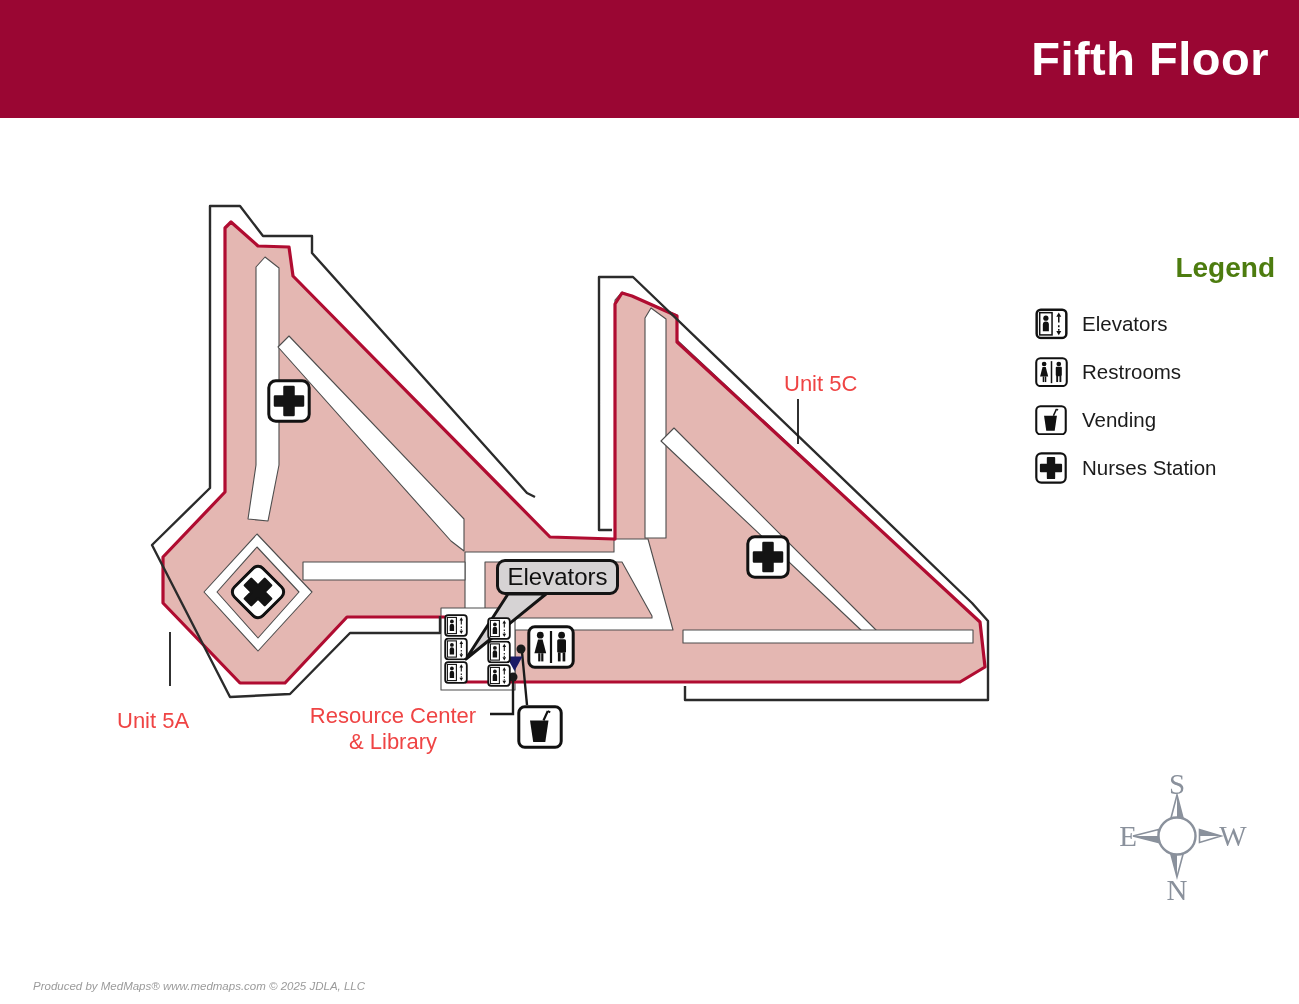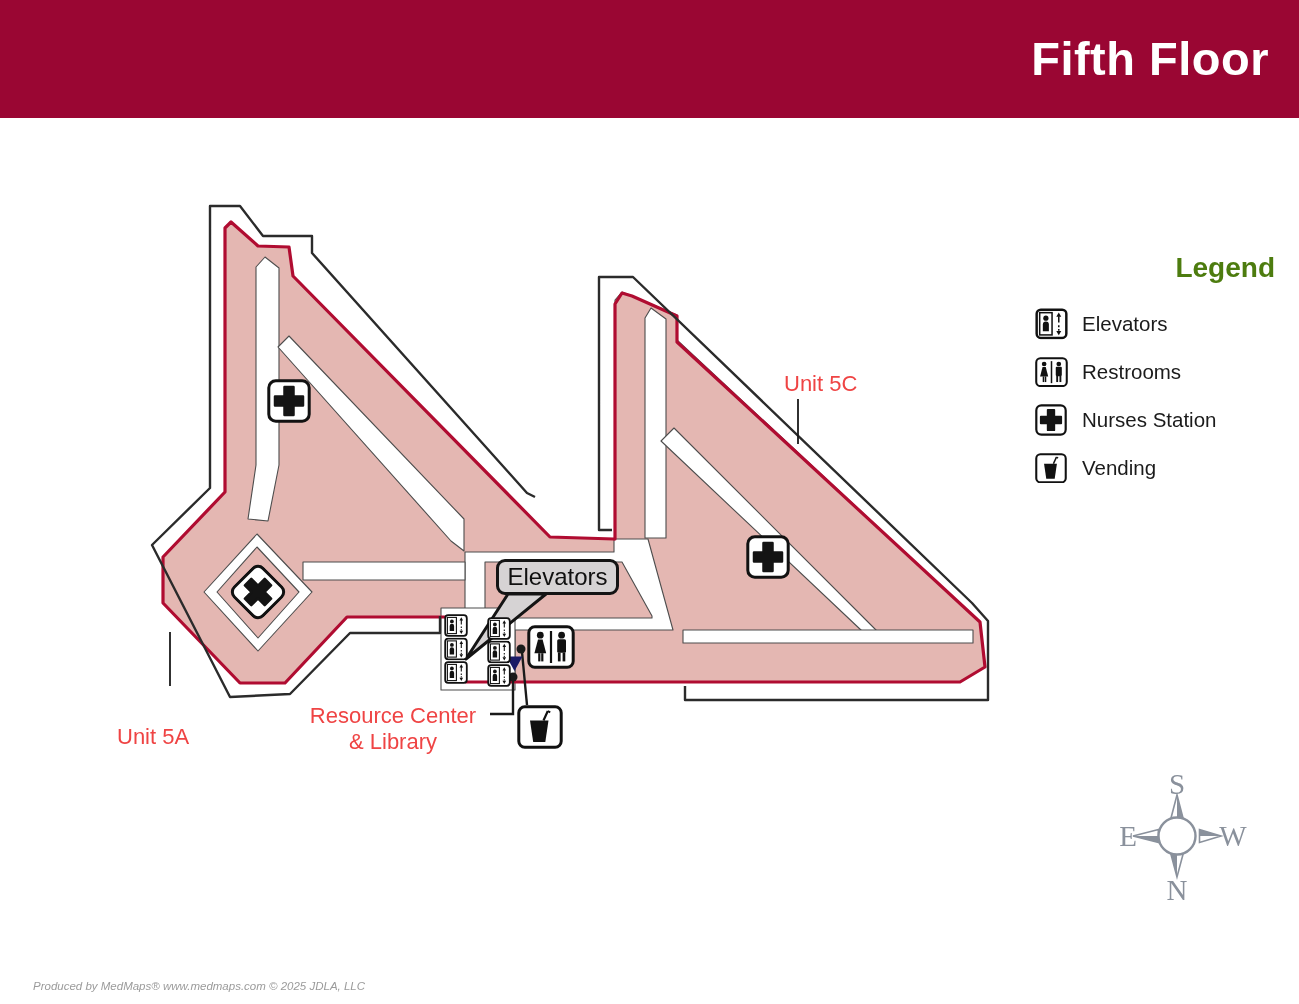--- a/index.html
+++ b/index.html
@@ -7,21 +7,21 @@
         font-family:"Liberation Sans",sans-serif;}
   
   #header{position:absolute;left:0;top:0;width:1299px;height:118px;background:#9A0633;}
   #header h1{margin:0;padding:0 30px 0 17px;height:118px;line-height:118px;text-align:right;
              color:#fff;font-size:47px;font-weight:bold;letter-spacing:.5px;}
   
   #mapsvg{position:absolute;left:0;top:0;width:1299px;height:1004px;}
   
   .maplabel{position:absolute;color:#ef4444;font-size:22px;line-height:26px;white-space:nowrap;}
   #lbl-unit5c{left:784px;top:371px;}
-  #lbl-unit5a{left:117px;top:724px;}
+  #lbl-unit5a{left:117px;top:708px;}
   #lbl-resource{left:299px;top:703px;width:188px;text-align:center;white-space:normal;}
   
   #callout{position:absolute;left:496px;top:559px;width:117px;height:30px;
            background:#D6D3D4;border:3.5px solid #141414;border-radius:9px;
            text-align:center;font-size:24px;line-height:30px;color:#101010;}
   
   #legend{position:absolute;left:1035px;top:252px;width:240px;}
   #legend .ltitle{color:#4d7c0f;font-size:28px;font-weight:bold;margin:0 0 16px 2px;text-align:right;}
   .lrow{display:flex;align-items:center;height:48px;}
   .lrow .licon{width:34px;display:flex;justify-content:flex-start;}
@@ -167,33 +167,33 @@
     <div class="lrow">
       <span class="licon">
         <svg width="33" height="30.3" viewBox="0 0 48 44">
             <use href="#sym-restroom"></use>
           </svg>
       </span>
       <span class="llabel">Restrooms</span>
     </div>
     <div class="lrow">
       <span class="licon">
+        <svg width="32" height="30.6" viewBox="0 0 46 44">
+            <use href="#sym-vending"></use>
+          </svg>
+      </span>
+      <span class="llabel">Vending</span>
+    </div>
+    <div class="lrow">
+      <span class="licon">
         <svg width="32" height="32" viewBox="0 0 44 44">
             <use href="#sym-nurses"></use>
           </svg>
       </span>
       <span class="llabel">Nurses Station</span>
-    </div>
-    <div class="lrow">
-      <span class="licon">
-        <svg width="32" height="30.6" viewBox="0 0 46 44">
-            <use href="#sym-vending"></use>
-          </svg>
-      </span>
-      <span class="llabel">Vending</span>
     </div>
   </div>
 
   <div class="cletter" style="left:1177px;top:784px;">S</div>
   <div class="cletter" style="left:1177px;top:890px;">N</div>
   <div class="cletter" style="left:1128px;top:836px;">E</div>
   <div class="cletter" style="left:1233px;top:836px;">W</div>
 
   <div id="footer">Produced by MedMaps®  www.medmaps.com  © 2025 JDLA, LLC</div>
 </div>

